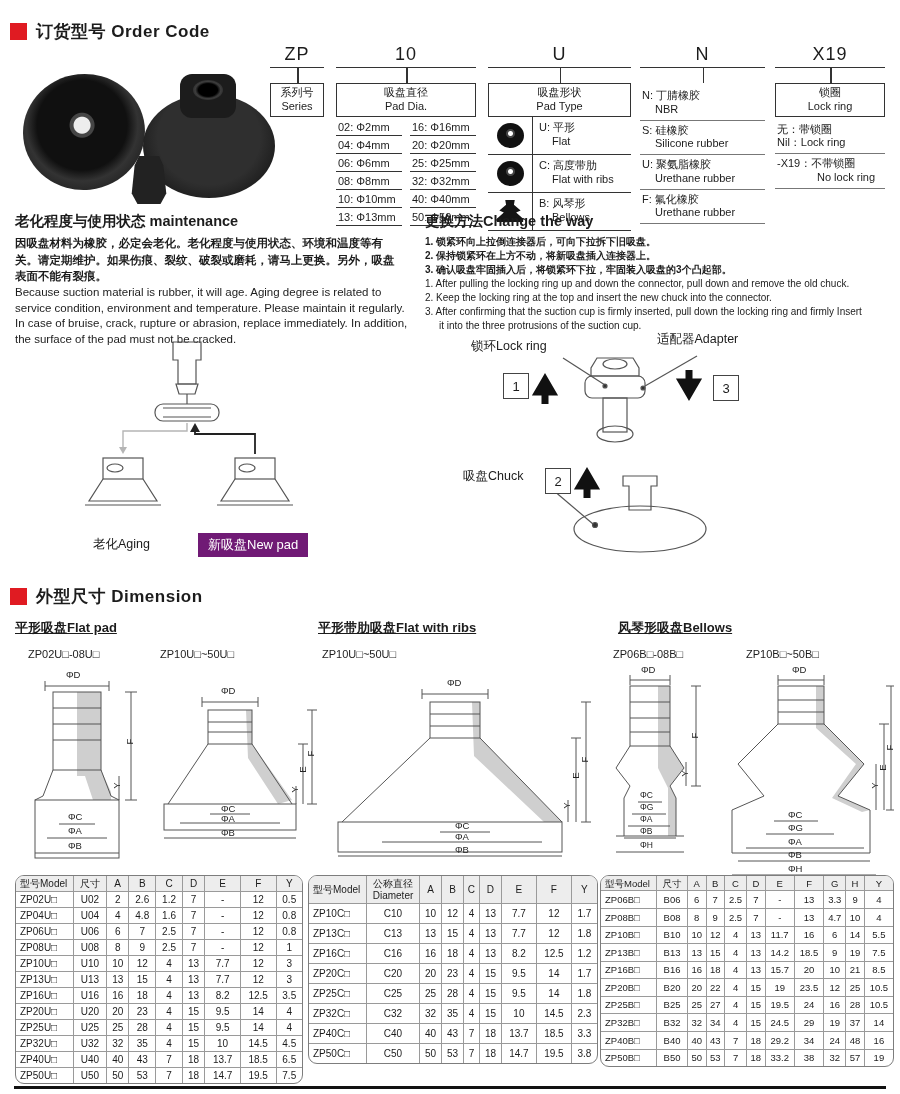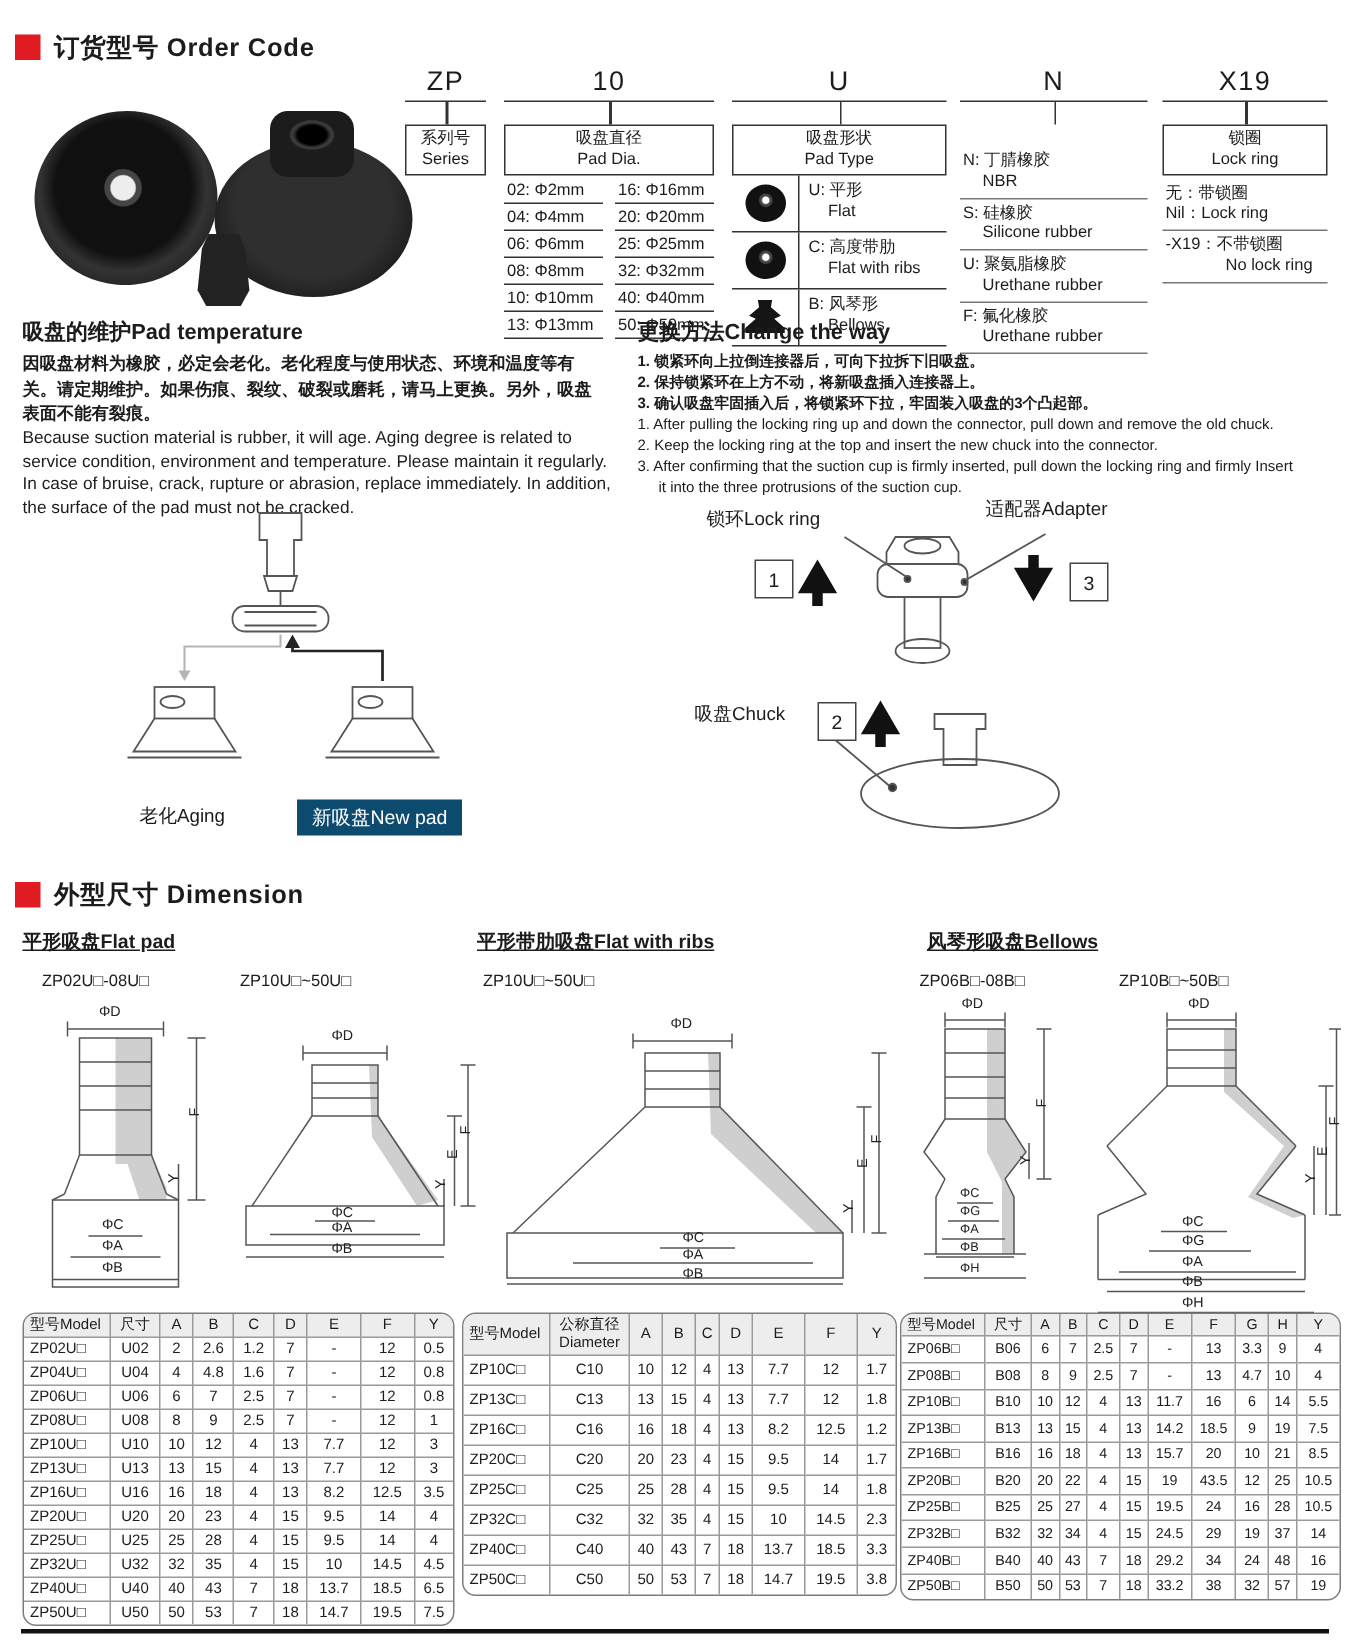--- a/index.html
+++ b/index.html
@@ -49,21 +49,21 @@
   .zh-text{font-size:11.5px;font-weight:bold;line-height:1.45;}
   .en-text{font-size:11.5px;line-height:1.35;}
   .step{font-size:10px;line-height:1.4;}
   .step.zh{font-weight:bold;}
   .step .l2{padding-left:14px;}
   
   .diag{position:absolute;}
   .diag svg{position:absolute;left:0;top:0;}
   .dlabel{position:absolute;font-size:12.5px;white-space:nowrap;}
   .stepbox{position:absolute;width:24px;height:24px;border:1.5px solid #444;display:flex;align-items:center;justify-content:center;font-size:13px;background:#fff;}
-  .newpad{position:absolute;background:#0c4a6e;color:#fff;font-size:13px;padding:3px 10px;white-space:nowrap;}
+  .newpad{position:absolute;background:#701a75;color:#fff;font-size:13px;padding:3px 10px;white-space:nowrap;}
   
   .tech{position:absolute;}
   .tech svg{position:absolute;left:0;top:0;}
   .dim{position:absolute;font-size:9.5px;color:#222;white-space:nowrap;}
   .vlab{transform:rotate(-90deg);}
   .sub-h{position:absolute;font-size:13px;font-weight:bold;text-decoration:underline;}
   .range{position:absolute;font-size:11px;}
   
   .tbl{position:absolute;border:1.5px solid #7d7d7d;border-radius:9px;overflow:hidden;background:#fff;}
   .tbl table{border-collapse:collapse;width:100%;}
@@ -189,21 +189,21 @@
         <div class="ptype-text">
           <div>B: 风琴形</div>
           <div class="l2">Bellows</div>
         </div>
       </div>
     </div>
 
     <div class="oc-col" style="width:125px;margin-right:10px;">
       <div class="oc-code">N</div>
       <div class="oc-rule"></div>
-      <div style="margin-top:15px;">
+      <div style="margin-top:3px;">
           <div class="opt-item">
             <div>N: 丁腈橡胶</div>
             <div class="l2">NBR</div>
           </div>
           <div class="opt-item">
             <div>S: 硅橡胶</div>
             <div class="l2">Silicone rubber</div>
           </div>
           <div class="opt-item">
             <div>U: 聚氨脂橡胶</div>
@@ -228,21 +228,21 @@
         <div>Nil：Lock ring</div>
       </div>
       <div class="opt-item">
         <div>-X19：不带锁圈</div>
         <div class="lock-l2-indent">No lock ring</div>
       </div>
     </div>
   </div>
 
   <div class="abs" style="left:15px;top:212px;width:402px;">
-    <div class="h2">吸盘的维护Pad temperature</div>
+    <div class="h2">老化程度与使用状态 maintenance</div>
     <div class="pre zh-text">因吸盘材料为橡胶，必定会老化。老化程度与使用状态、环境和温度等有
 关。请定期维护。如果伤痕、裂纹、破裂或磨耗，请马上更换。另外，吸盘
 表面不能有裂痕。</div>
     <div class="pre en-text">Because suction material is rubber, it will age. Aging degree is related to
 service condition, environment and temperature. Please maintain it regularly.
 In case of bruise, crack, rupture or abrasion, replace immediately. In addition,
 the surface of the pad must not be cracked.</div>
   </div>
 
   <div class="abs" style="left:425px;top:212px;width:465px;">
@@ -869,21 +869,21 @@
             <td>8.5</td>
           </tr>
           <tr>
             <td>ZP20B□</td>
             <td>B20</td>
             <td>20</td>
             <td>22</td>
             <td>4</td>
             <td>15</td>
             <td>19</td>
-            <td>43.5</td>
+            <td>23.5</td>
             <td>12</td>
             <td>25</td>
             <td>10.5</td>
           </tr>
           <tr>
             <td>ZP25B□</td>
             <td>B25</td>
             <td>25</td>
             <td>27</td>
             <td>4</td>

